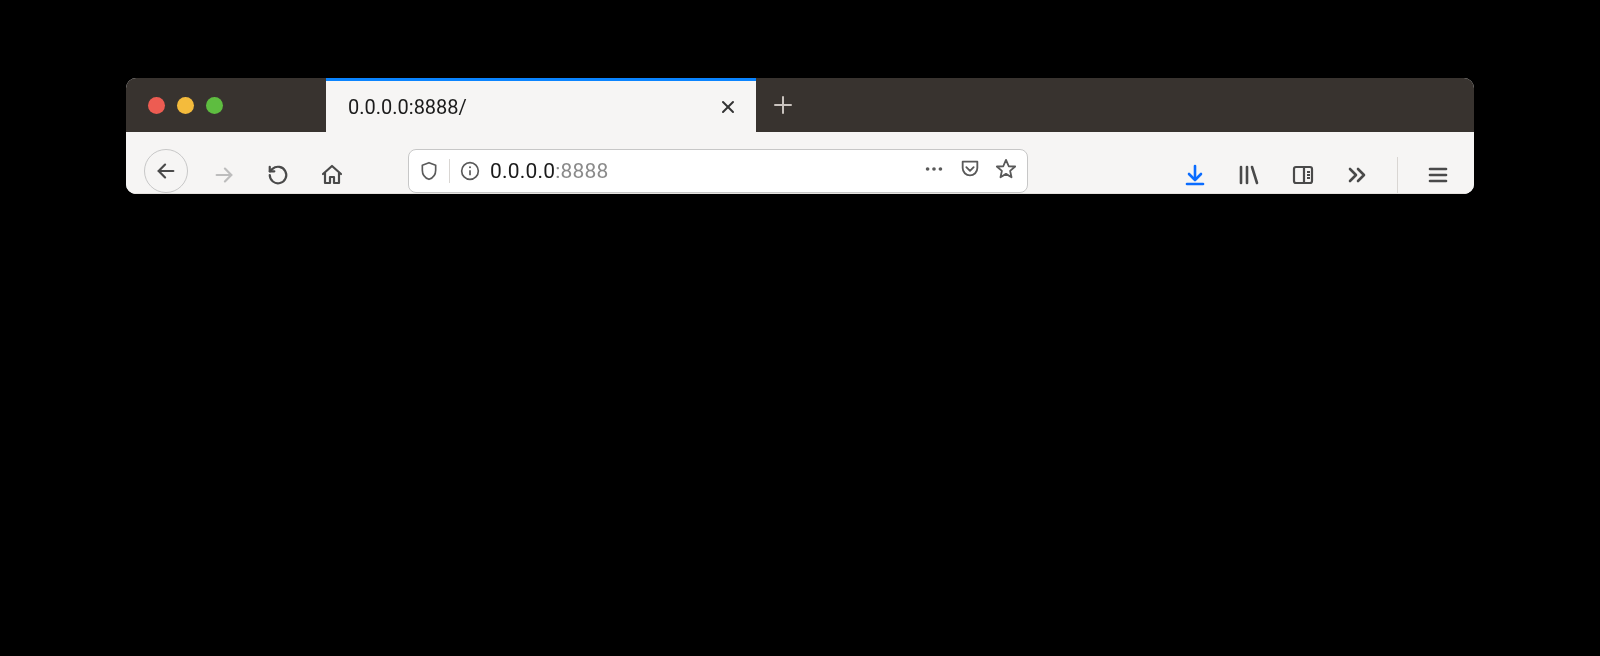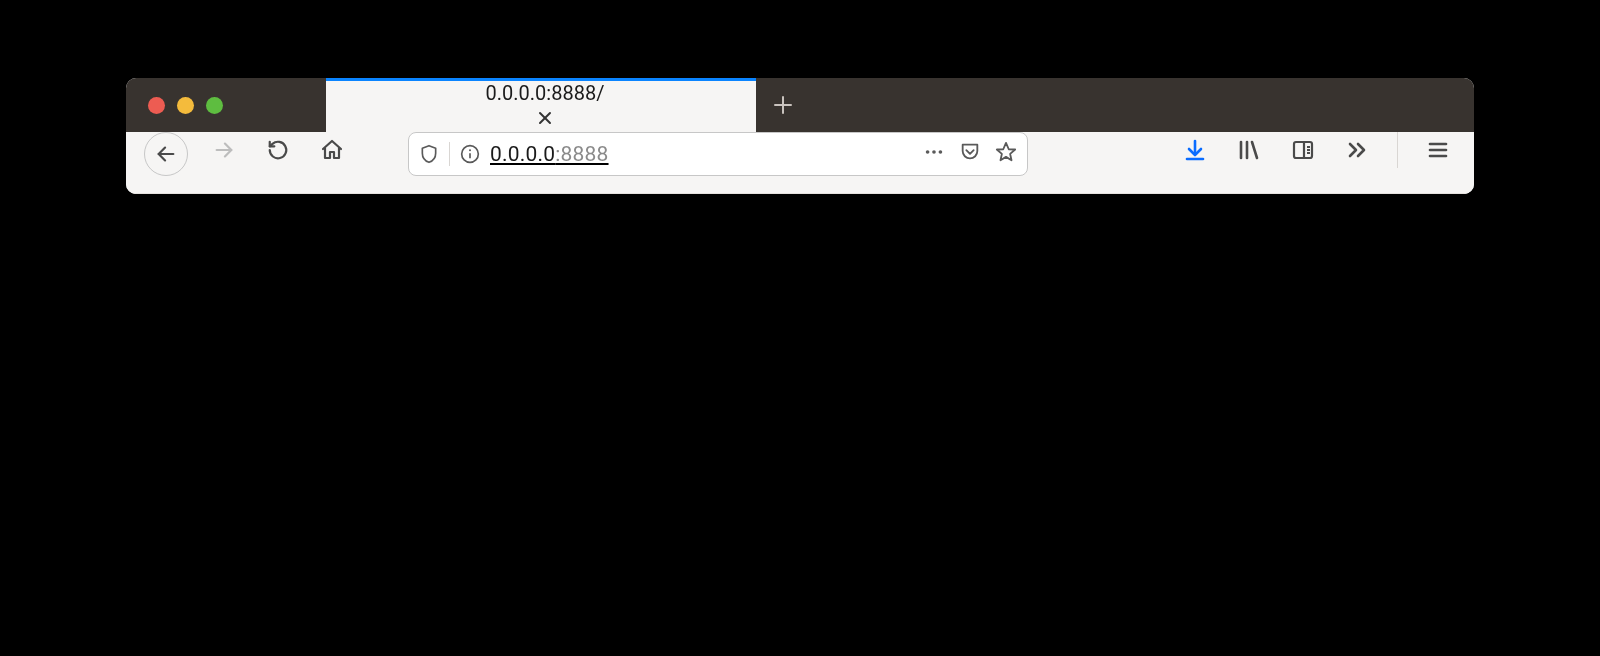--- a/index.html
+++ b/index.html
@@ -42,43 +42,41 @@
 
   .tab {
     background: #f6f5f4;
     border-top: 3px solid #0a84ff;
     display: flex;
     align-items: center;
     width: 430px;
     padding: 0 14px 0 22px;
     color: #1b1b1b;
     font-size: 20px;
-    flex-direction: column;
   }
   .tab-title { flex: 1; white-space: nowrap; overflow: hidden; text-overflow: ellipsis; }
   .tab-close {
     width: 28px; height: 28px; display:flex; align-items:center; justify-content:center;
     color: #333;
   }
   .newtab-btn {
     width: 54px;
     display: flex; align-items: center; justify-content: center;
     color: #c9c3be;
   }
 
   
   .toolbar {
     height: 62px;
     background: #f6f5f4;
     border-bottom: 1px solid #e5e2df;
     display: flex;
-    align-items: flex-start;
+    align-items: flex-end;
     padding: 0 18px;
     gap: 18px;
-    text-decoration: underline;
   }
   .icon-btn {
     width: 36px; height: 36px;
     display: flex; align-items: center; justify-content: center;
     color: #4a4a4a;
     border-radius: 6px;
   }
   .icon-btn svg { display:block; }
   .icon-btn.disabled { color: #bdbdbd; }
   .back-btn {

